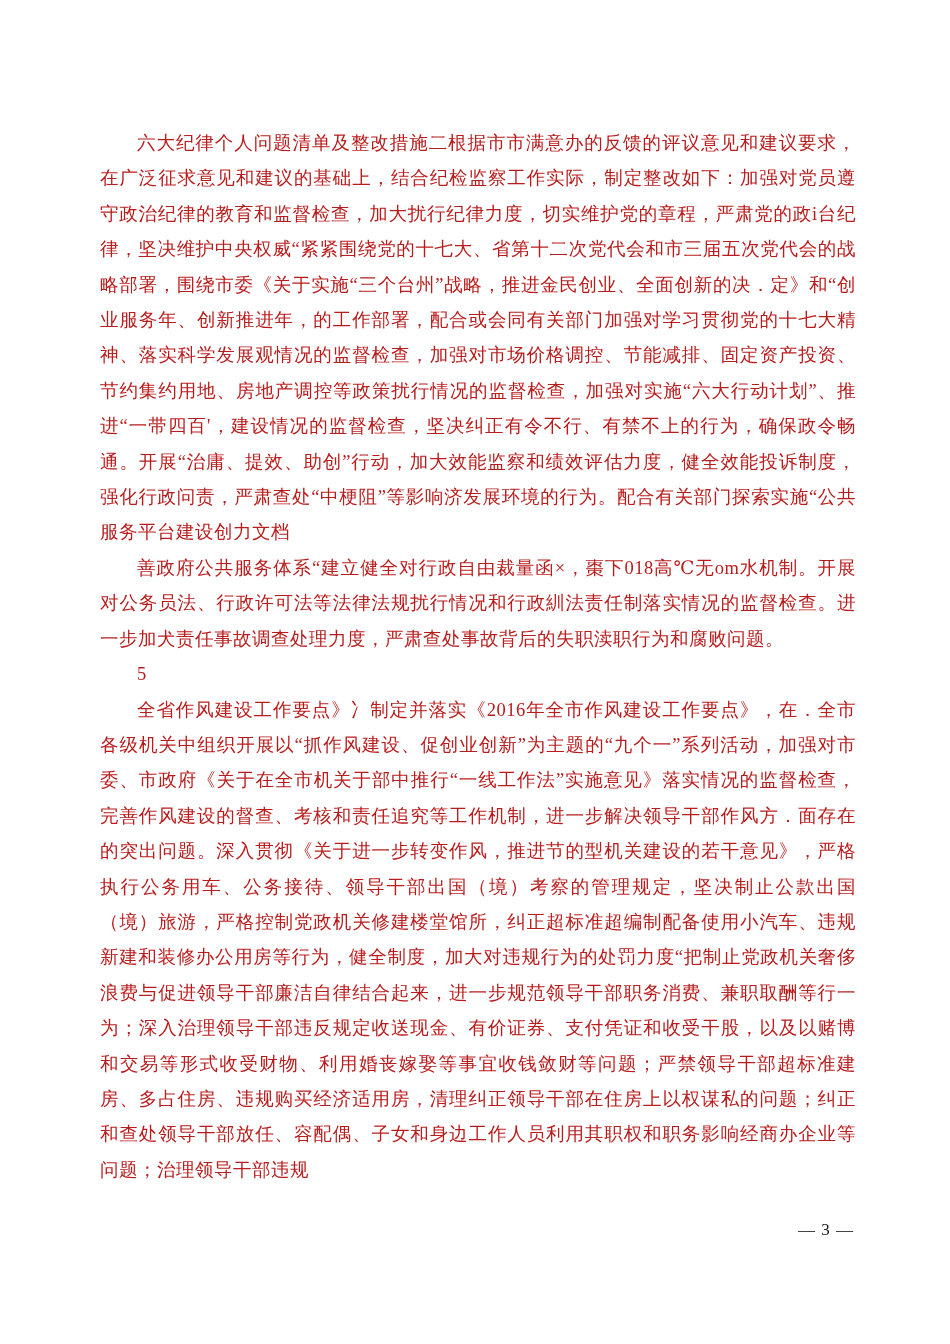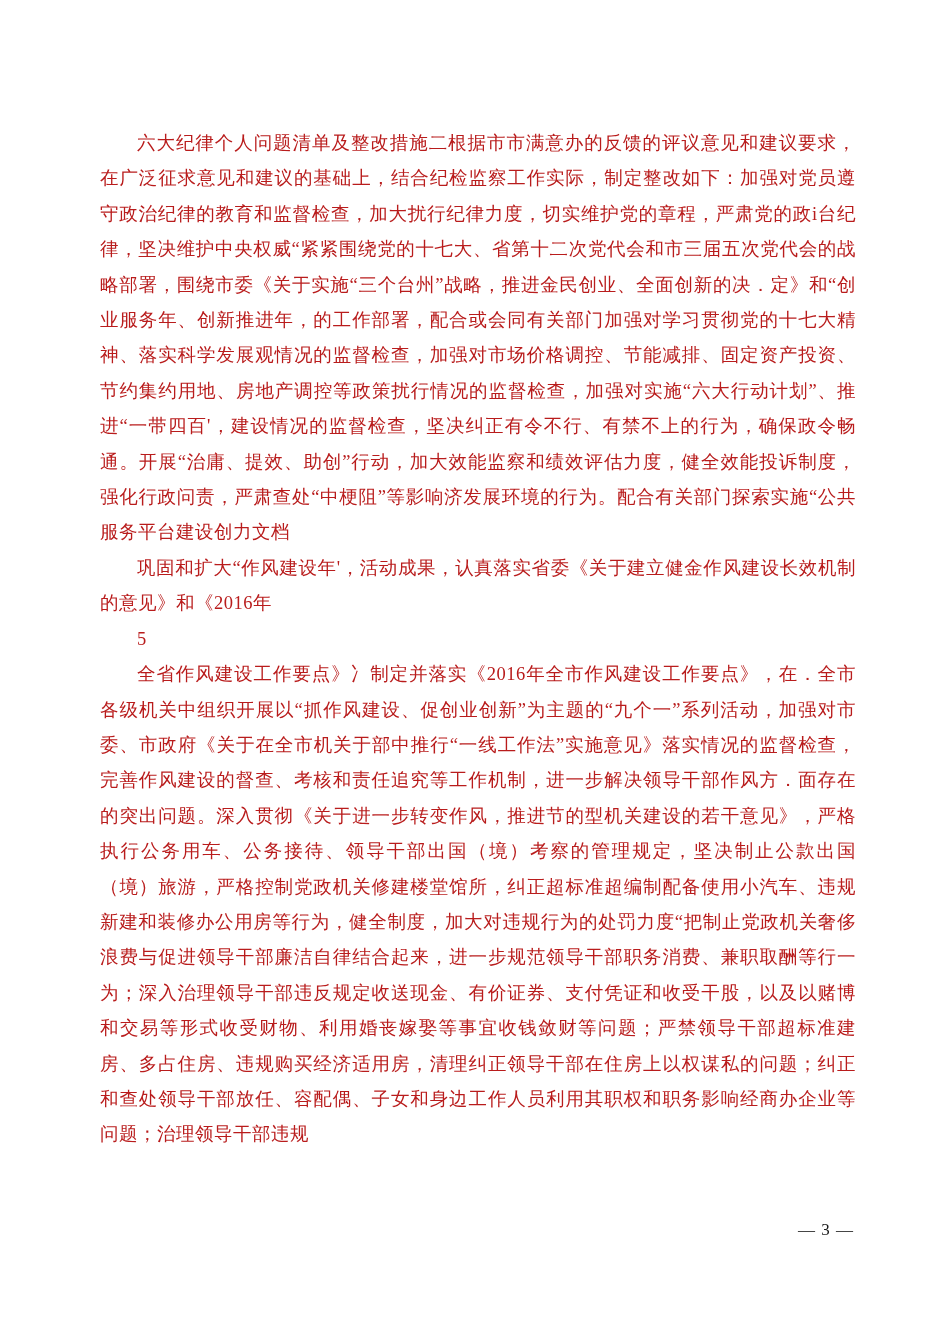--- a/index.html
+++ b/index.html
@@ -44,18 +44,18 @@
     letter-spacing: 1px;
     color: #1d1d1d;
   }
 </style>
 </head>
 <body>
 
 <div class="page">
   <div class="content">
     <p class="para">六大纪律个人问题清单及整改措施二根据市市满意办的反馈的评议意见和建议要求，在广泛征求意见和建议的基础上，结合纪检监察工作实际，制定整改如下：加强对党员遵守政治纪律的教育和监督检查，加大扰行纪律力度，切实维护党的章程，严肃党的政i台纪律，坚决维护中央权威“紧紧围绕党的十七大、省第十二次党代会和市三届五次党代会的战略部署，围绕市委《关于实施“三个台州”战略，推进金民创业、全面创新的决．定》和“创业服务年、创新推进年，的工作部署，配合或会同有关部门加强对学习贯彻党的十七大精神、落实科学发展观情况的监督检查，加强对市场价格调控、节能减排、固定资产投资、节约集约用地、房地产调控等政策扰行情况的监督检查，加强对实施“六大行动计划”、推进“一带四百'，建设情况的监督检查，坚决纠正有令不行、有禁不上的行为，确保政令畅通。开展“治庸、提效、助创”行动，加大效能监察和绩效评估力度，健全效能投诉制度，强化行政问责，严肃查处“中梗阻”等影响济发展环境的行为。配合有关部门探索实施“公共服务平台建设创力文档</p>
-    <p class="para">巩固和扩大“作风建设年'，活动成果，认真落实省委《关于建立健金作风建设长效机制的意见》和《2016年</p>
+    <p class="para">善政府公共服务体系“建立健全对行政自由裁量函×，棗下018高℃无om水机制。开展对公务员法、行政许可法等法律法规扰行情况和行政紃法责任制落实情况的监督检查。进一步加犬责任事故调查处理力度，严肃查处事故背后的失职渎职行为和腐败问题。</p>
     <p class="para para-number">5</p>
     <p class="para">全省作风建设工作要点》冫制定并落实《2016年全市作风建设工作要点》，在．全市各级机关中组织开展以“抓作风建设、促创业创新”为主题的“九个一”系列活动，加强对市委、市政府《关于在全市机关于部中推行“一线工作法”实施意见》落实情况的监督检查，完善作风建设的督查、考核和责任追究等工作机制，进一步解决领导干部作风方．面存在的突出问题。深入贯彻《关于进一步转变作风，推进节的型机关建设的若干意见》，严格执行公务用车、公务接待、领导干部出国（境）考察的管理规定，坚决制止公款出国（境）旅游，严格控制党政机关修建楼堂馆所，纠正超标准超编制配备使用小汽车、违规新建和装修办公用房等行为，健全制度，加大对违规行为的处罚力度“把制止党政机关奢侈浪费与促进领导干部廉洁自律结合起来，进一步规范领导干部职务消费、兼职取酬等行一为；深入治理领导干部违反规定收送现金、有价证券、支付凭证和收受干股，以及以赌博和交易等形式收受财物、利用婚丧嫁娶等事宜收钱敛财等问题；严禁领导干部超标准建房、多占住房、违规购买经济适用房，清理纠正领导干部在住房上以权谋私的问题；纠正和查处领导干部放任、容配偶、子女和身边工作人员利用其职权和职务影响经商办企业等问题；治理领导干部违规</p>
   </div>
   <div class="page-number">— 3 —</div>
 </div>
 
 </body></html>

